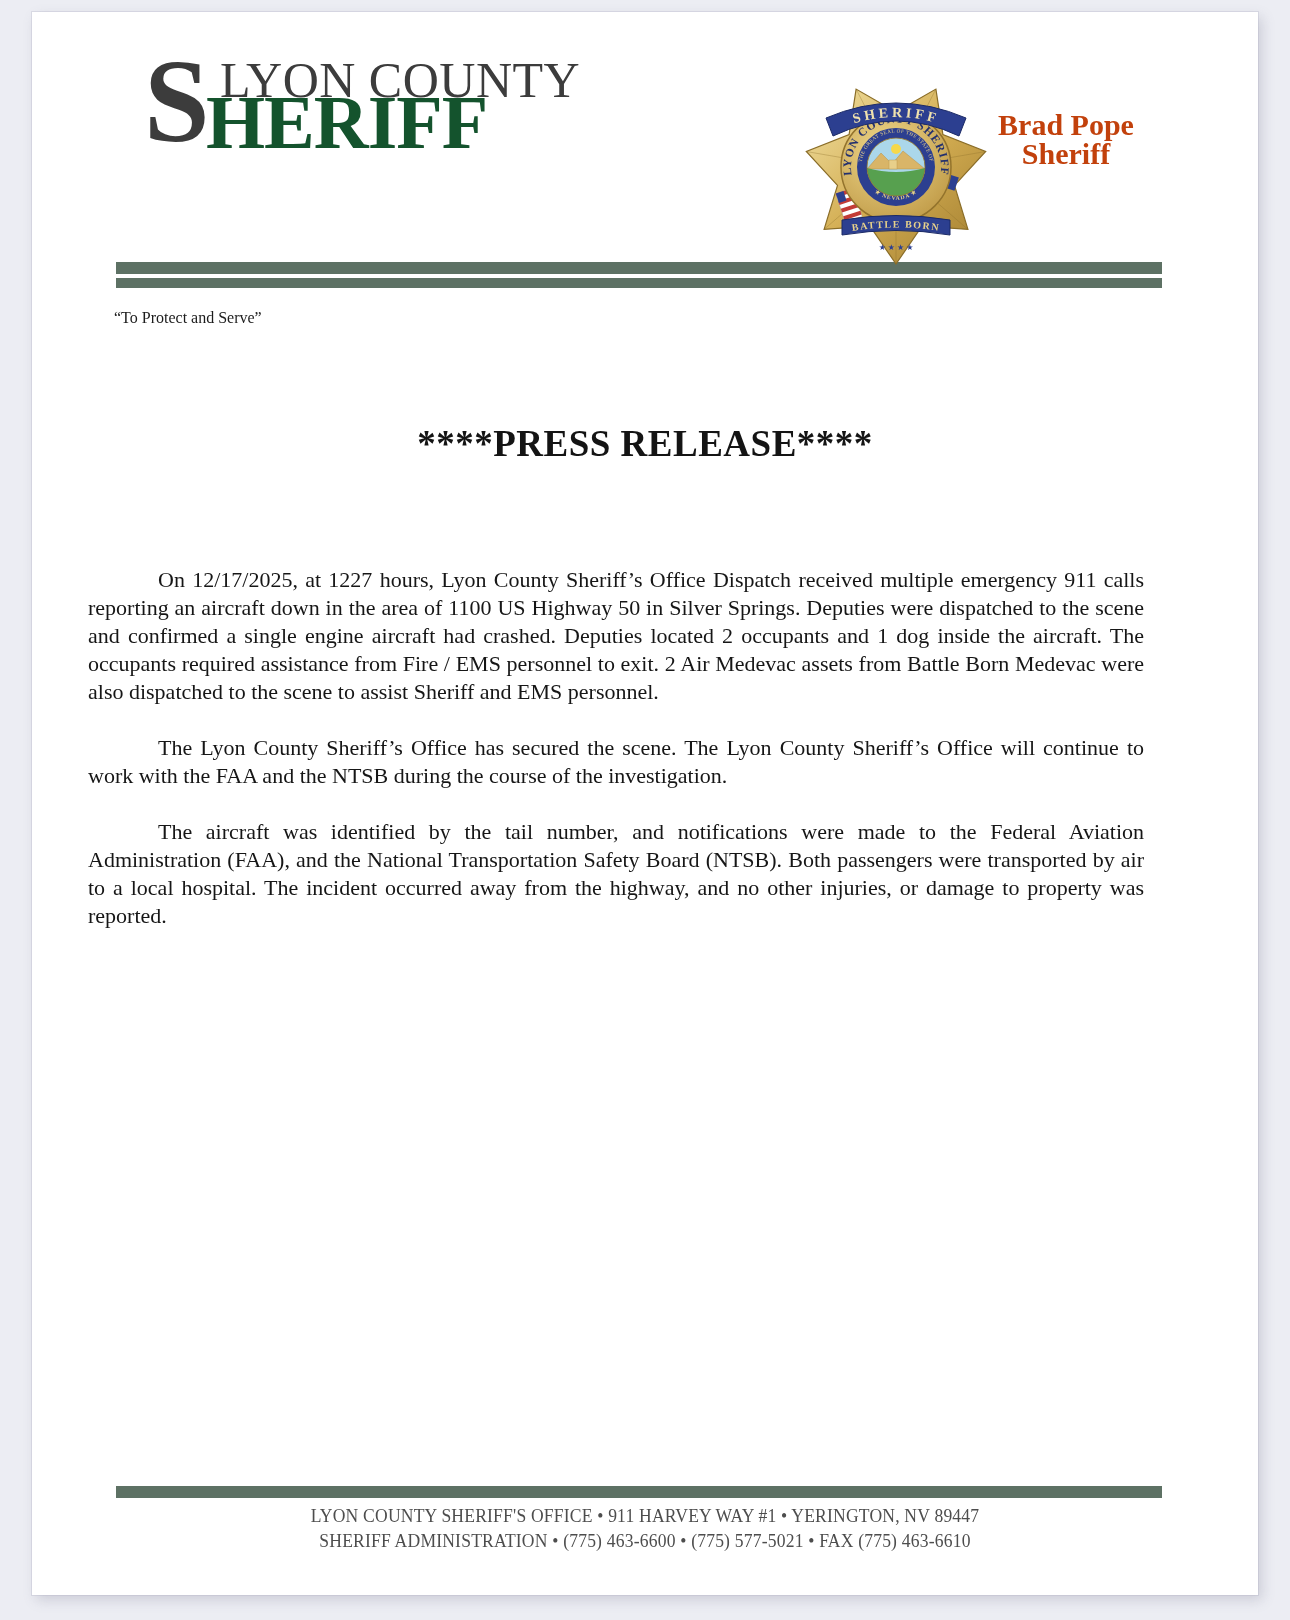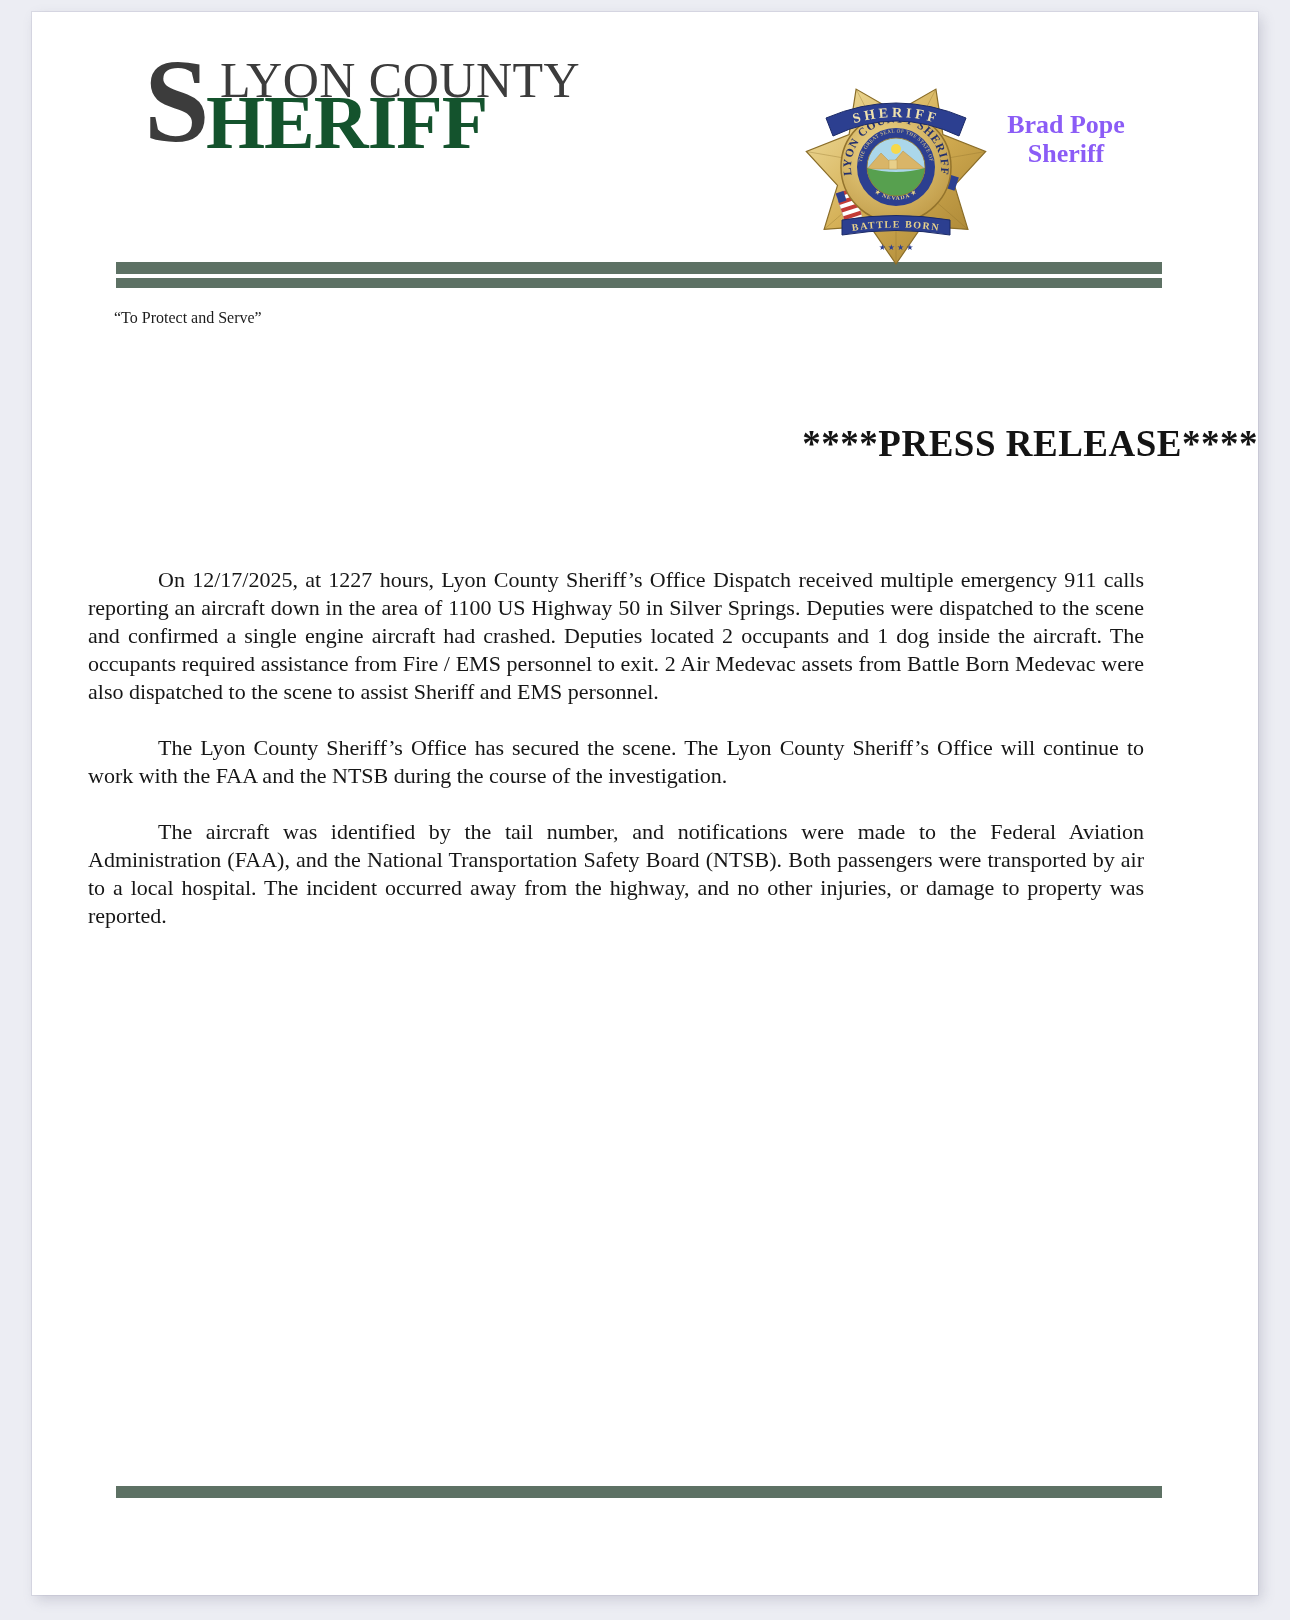--- a/index.html
+++ b/index.html
@@ -59,23 +59,23 @@
     z-index: 2;
   }
   
   .official {
     position: absolute;
     left: 954px;
     top: 98px;
     width: 160px;
     text-align: center;
     font-weight: bold;
-    font-size: 26px;
+    font-size: 30px;
     line-height: 29px;
-    color: #8b5cf6;
+    color: #c2410c;
   }
   
   .bar {
     position: absolute;
     left: 84px;
     width: 1046px;
     background: #5d7164;
   }
   .bar-top1   { top: 250px; height: 12px; }
   .bar-top2   { top: 266px; height: 10px; }
@@ -87,21 +87,21 @@
     top: 297px;
     font-size: 16px;
     color: #1c1c1c;
   }
   
   .title {
     position: absolute;
     left: 0;
     top: 412px;
     width: 100%;
-    text-align: right;
+    text-align: center;
     font-size: 37px;
     line-height: 40px;
     font-weight: bold;
     letter-spacing: 0.5px;
     color: #141414;
     margin: 0;
   }
   
   .body-text {
     position: absolute;
@@ -235,14 +235,18 @@
 
   <h1 class="title">****PRESS RELEASE****</h1>
 
   <div class="body-text">
     <p>On 12/17/2025, at 1227 hours, Lyon County Sheriff’s Office Dispatch received multiple emergency 911 calls reporting an aircraft down in the area of 1100 US Highway 50 in Silver Springs. Deputies were dispatched to the scene and confirmed a single engine aircraft had crashed. Deputies located 2 occupants and 1 dog inside the aircraft. The occupants required assistance from Fire / EMS personnel to exit. 2 Air Medevac assets from Battle Born Medevac were also dispatched to the scene to assist Sheriff and EMS personnel.</p>
     <p>The Lyon County Sheriff’s Office has secured the scene. The Lyon County Sheriff’s Office will continue to work with the FAA and the NTSB during the course of the investigation.</p>
     <p>The aircraft was identified by the tail number, and notifications were made to the Federal Aviation Administration (FAA), and the National Transportation Safety Board (NTSB). Both passengers were transported by air to a local hospital. The incident occurred away from the highway, and no other injuries, or damage to property was reported.</p>
   </div>
 
   <div class="bar bar-footer"></div>
+  <div class="footer-text">
+    <div class="footer-line">LYON COUNTY SHERIFF'S OFFICE • 911 HARVEY WAY #1 • YERINGTON, NV 89447</div>
+    <div class="footer-line">SHERIFF ADMINISTRATION • (775) 463-6600 • (775) 577-5021 • FAX (775) 463-6610</div>
+  </div>
 
 </div>
 
 </body></html>

